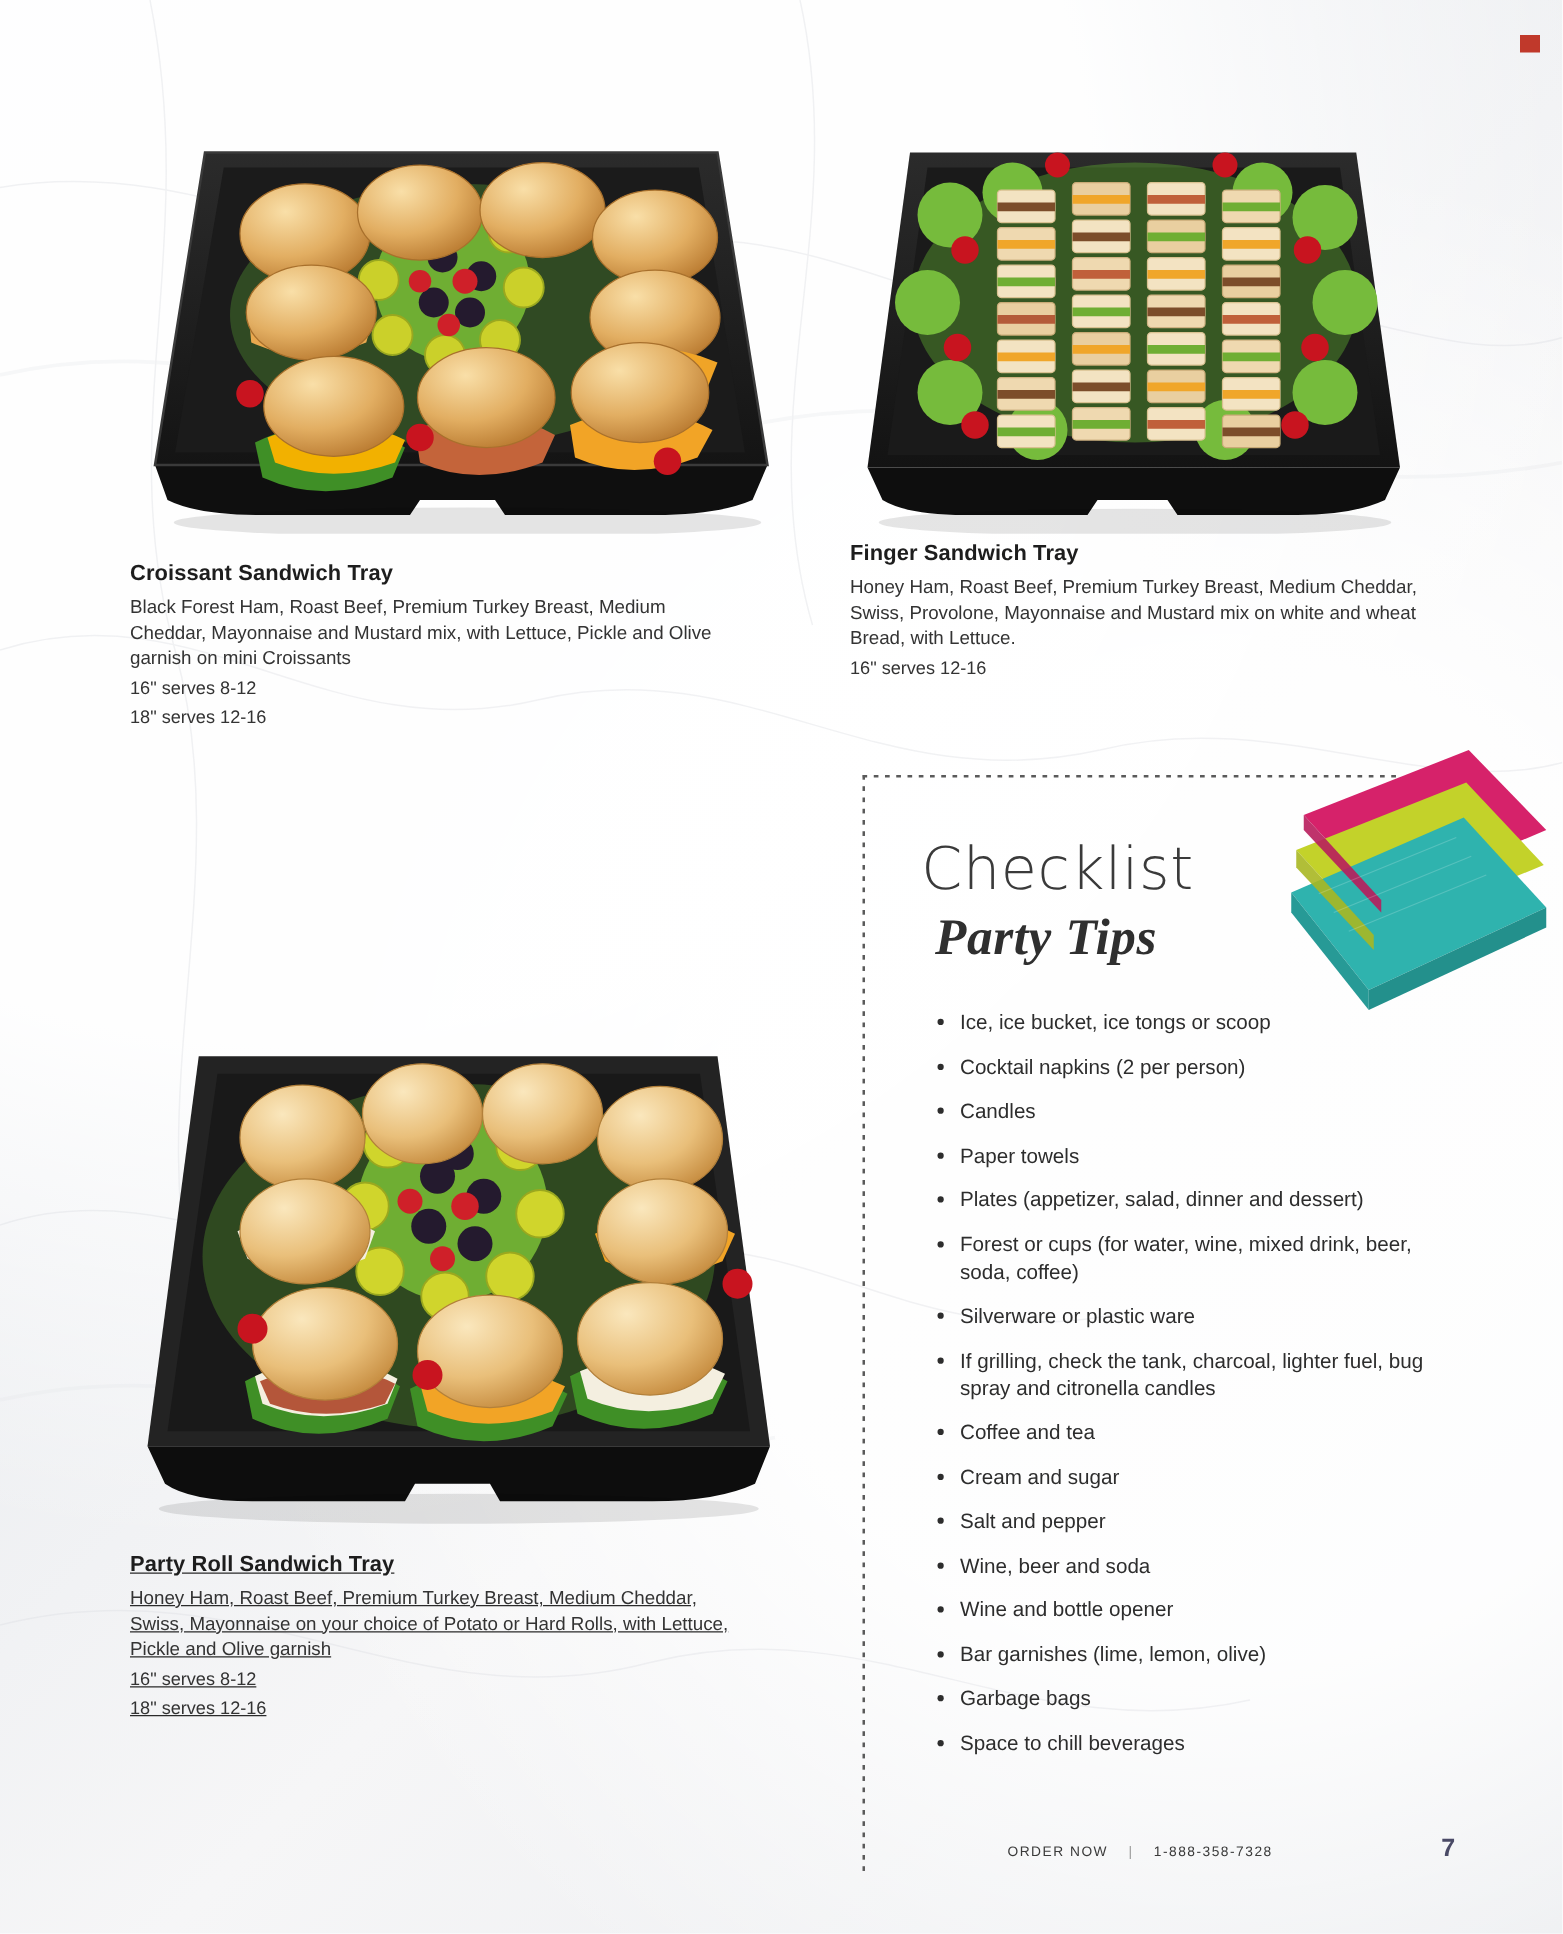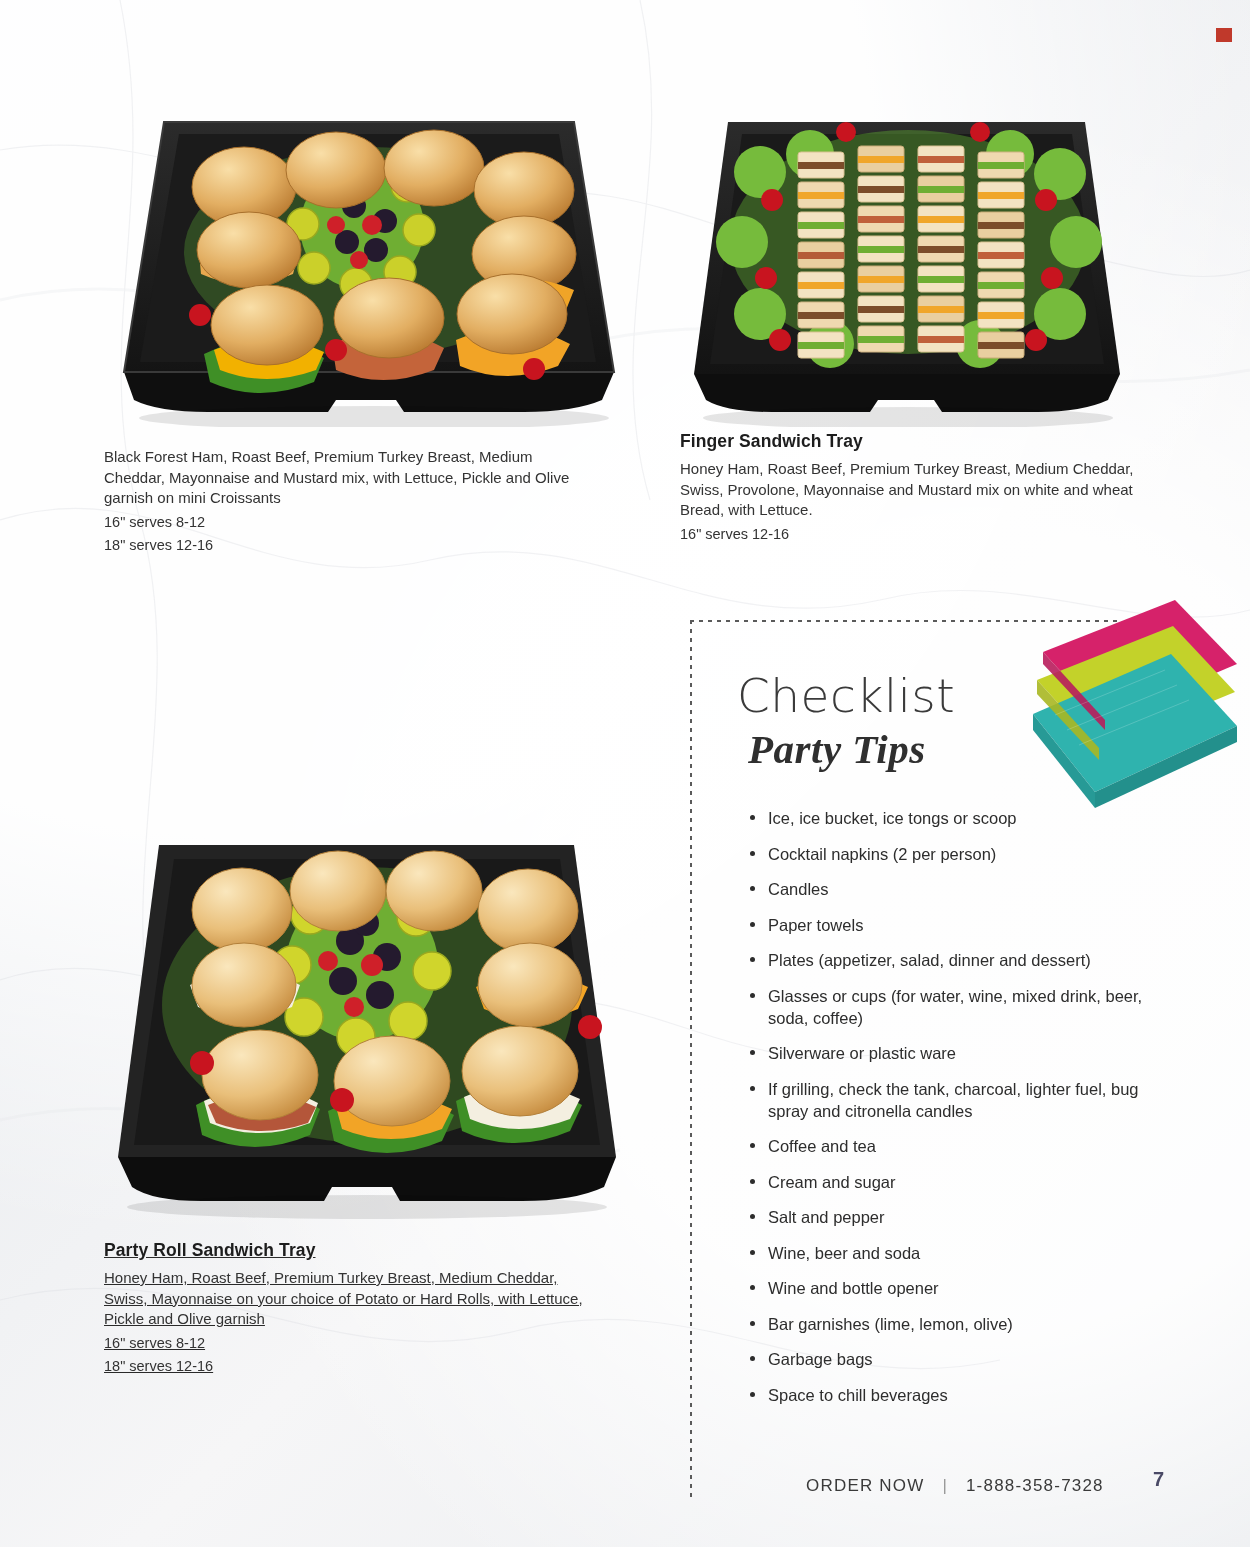--- a/index.html
+++ b/index.html
@@ -68,21 +68,21 @@
   .cl-list li:before{
     content:"";position:absolute;left:2px;top:8px;width:5px;height:5px;border-radius:50%;
     background:#2d2d2d;
   }
 
   
   .napkins{position:absolute;left:335px;top:-40px;width:215px;height:300px;}
 
   
   .footer{
-    position:absolute;left:806px;top:1476px;font-size:17px;color:#3a3a3a;letter-spacing:1.2px;text-align:center;
+    position:absolute;left:806px;top:1476px;font-size:11px;color:#3a3a3a;letter-spacing:1.2px;text-align:center;
   }
   .footer .sep{margin:0 12px;color:#999;}
   .pagenum{
     position:absolute;left:1153px;top:1468px;font-size:20px;font-weight:bold;color:#4a4a66;
   }
 </style>
 </head>
 <body>
 
 <div class="page">
@@ -194,20 +194,21 @@
         <circle cx="249" cy="57" r="0"></circle>
         <circle cx="252" cy="280" r="0"></circle>
         <circle cx="96" cy="233" r="11" fill="#c8141f"></circle>
         <circle cx="252" cy="200" r="0"></circle>
       </g>
 
       <ellipse cx="270" cy="336" rx="235" ry="12" fill="#000" opacity=".10"></ellipse>
     </svg>
 
     <div style="margin-top:16px;">
+      <h3 class="prod-title">Croissant Sandwich Tray</h3>
       <p class="prod-desc">Black Forest Ham, Roast Beef, Premium Turkey Breast, Medium Cheddar, Mayonnaise and Mustard mix, with Lettuce, Pickle and Olive garnish on mini Croissants</p>
       <div class="prod-sizes">16" serves 8-12</div>
       <div class="prod-sizes">18" serves 12-16</div>
     </div>
   </div>
 
   <div class="product" style="left:680px;top:82px;width:470px;">
     <svg class="tray-photo" width="450" height="345" viewBox="0 0 450 345">
       <defs>
         <linearGradient id="trayTop2" x1="0" y1="0" x2="0" y2="1">
@@ -436,21 +437,21 @@
 
     <h2 class="cl-title">Checklist</h2>
     <div class="cl-sub">Party Tips</div>
 
     <ul class="cl-list">
       <li>Ice, ice bucket, ice tongs or scoop</li>
       <li>Cocktail napkins (2 per person)</li>
       <li>Candles</li>
       <li>Paper towels</li>
       <li>Plates (appetizer, salad, dinner and dessert)</li>
-      <li>Glasses or cups (for water, wine, mixed drink, beer, soda, coffee)</li>
+      <li>Forest or cups (for water, wine, mixed drink, beer, soda, coffee)</li>
       <li>Silverware or plastic ware</li>
       <li>If grilling, check the tank, charcoal, lighter fuel, bug spray and citronella candles</li>
       <li>Coffee and tea</li>
       <li>Cream and sugar</li>
       <li>Salt and pepper</li>
       <li>Wine, beer and soda</li>
       <li>Wine and bottle opener</li>
       <li>Bar garnishes (lime, lemon, olive)</li>
       <li>Garbage bags</li>
       <li>Space to chill beverages</li>

